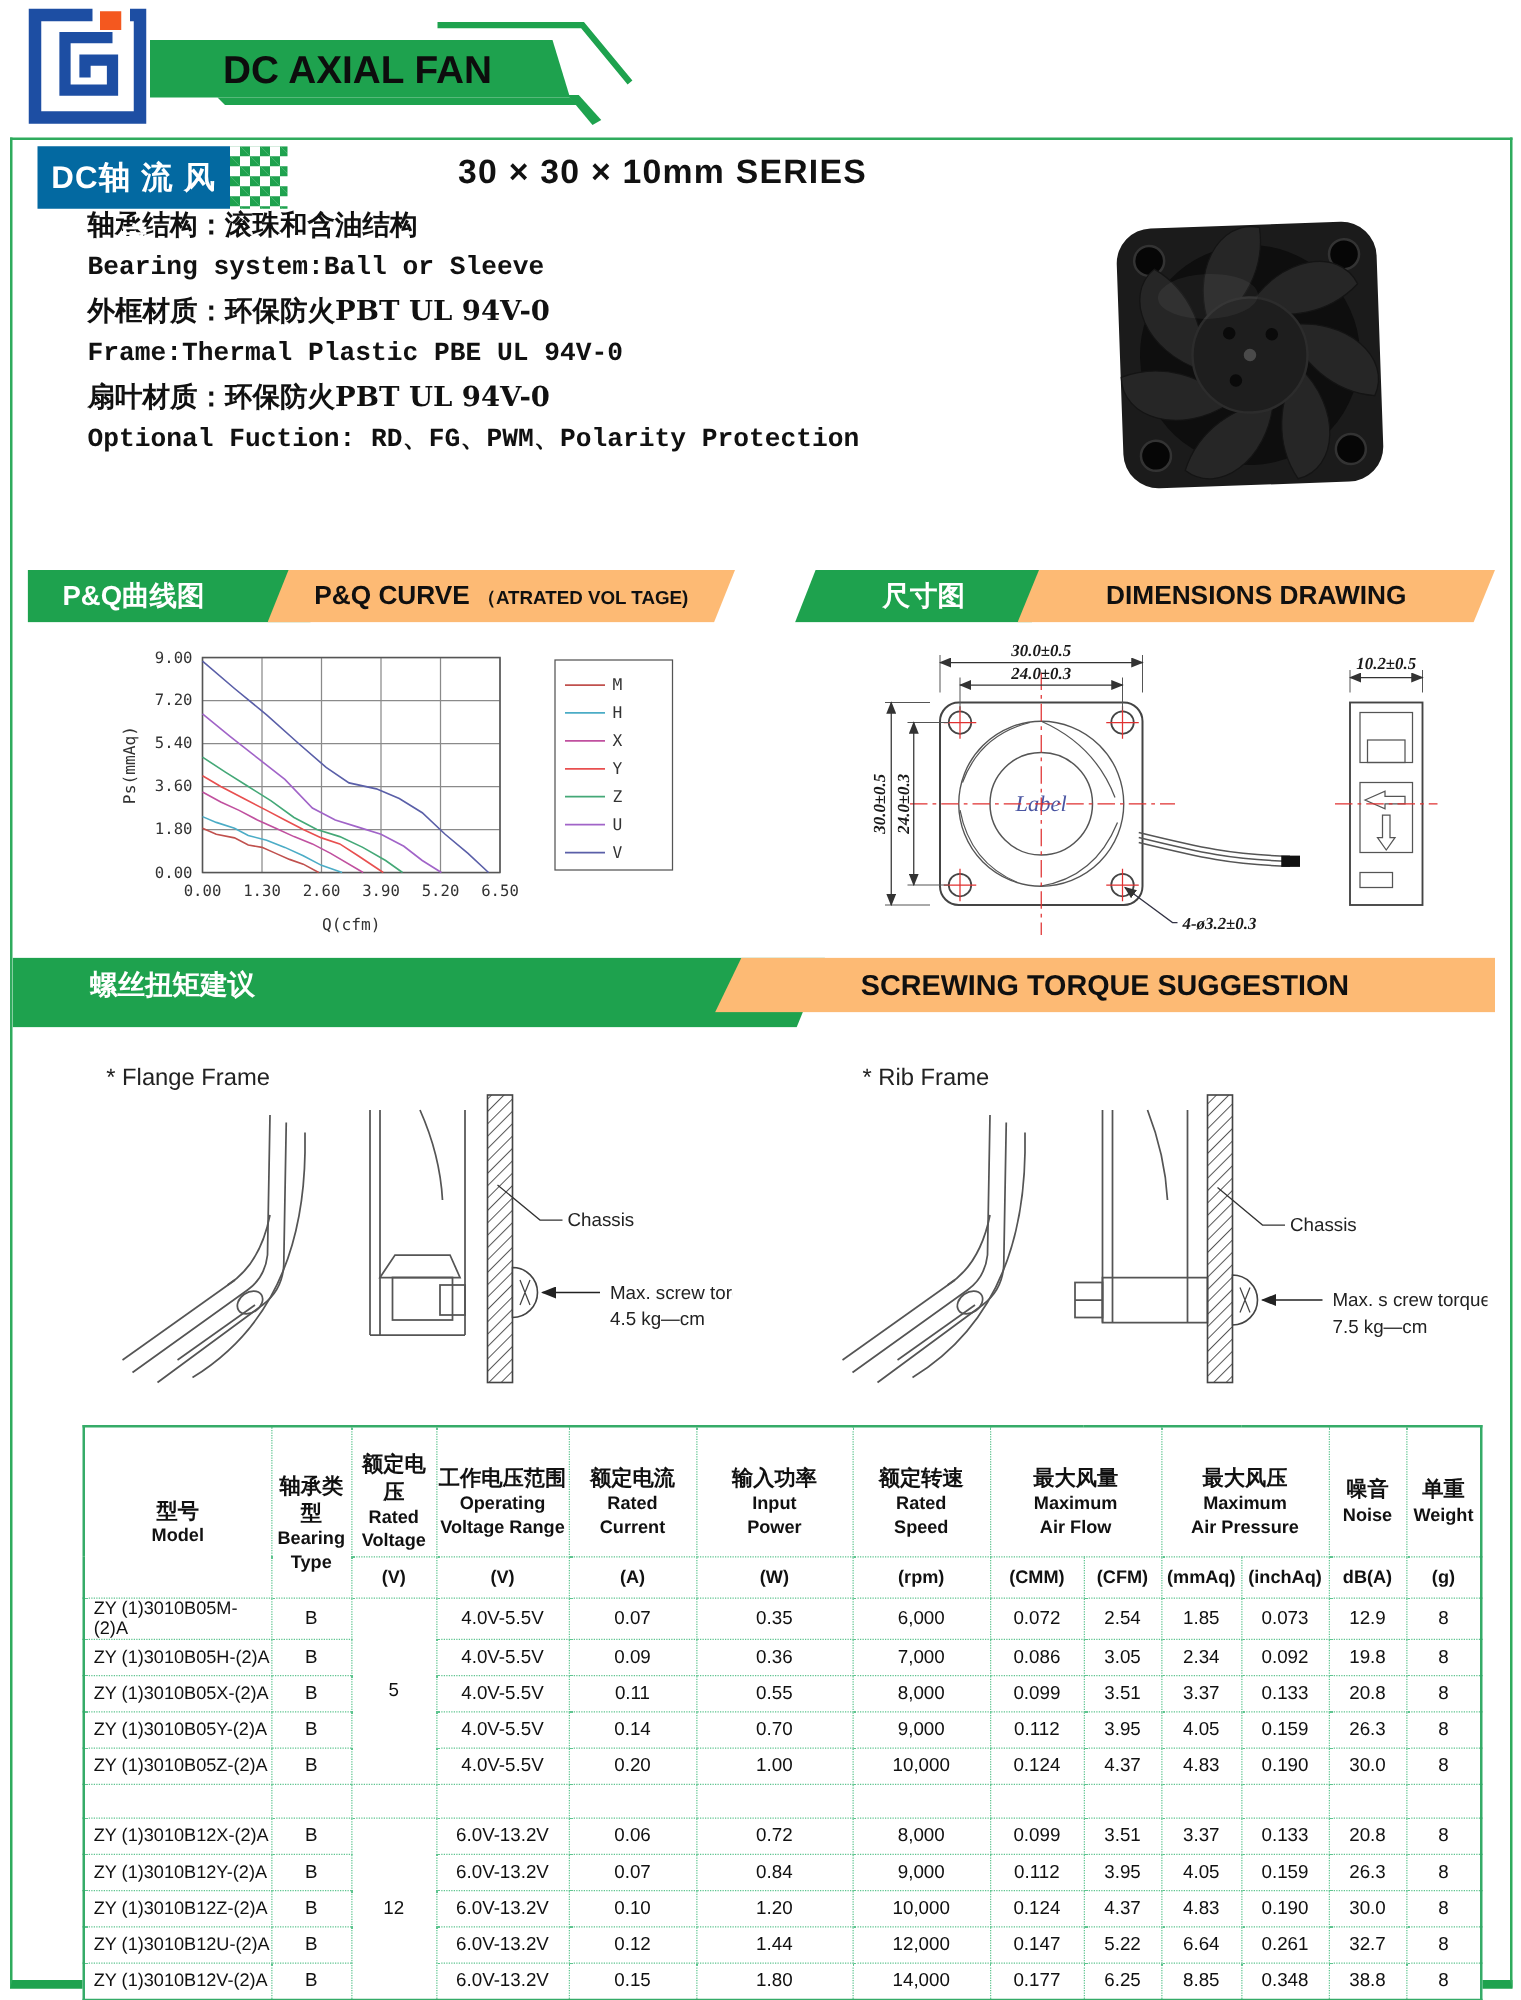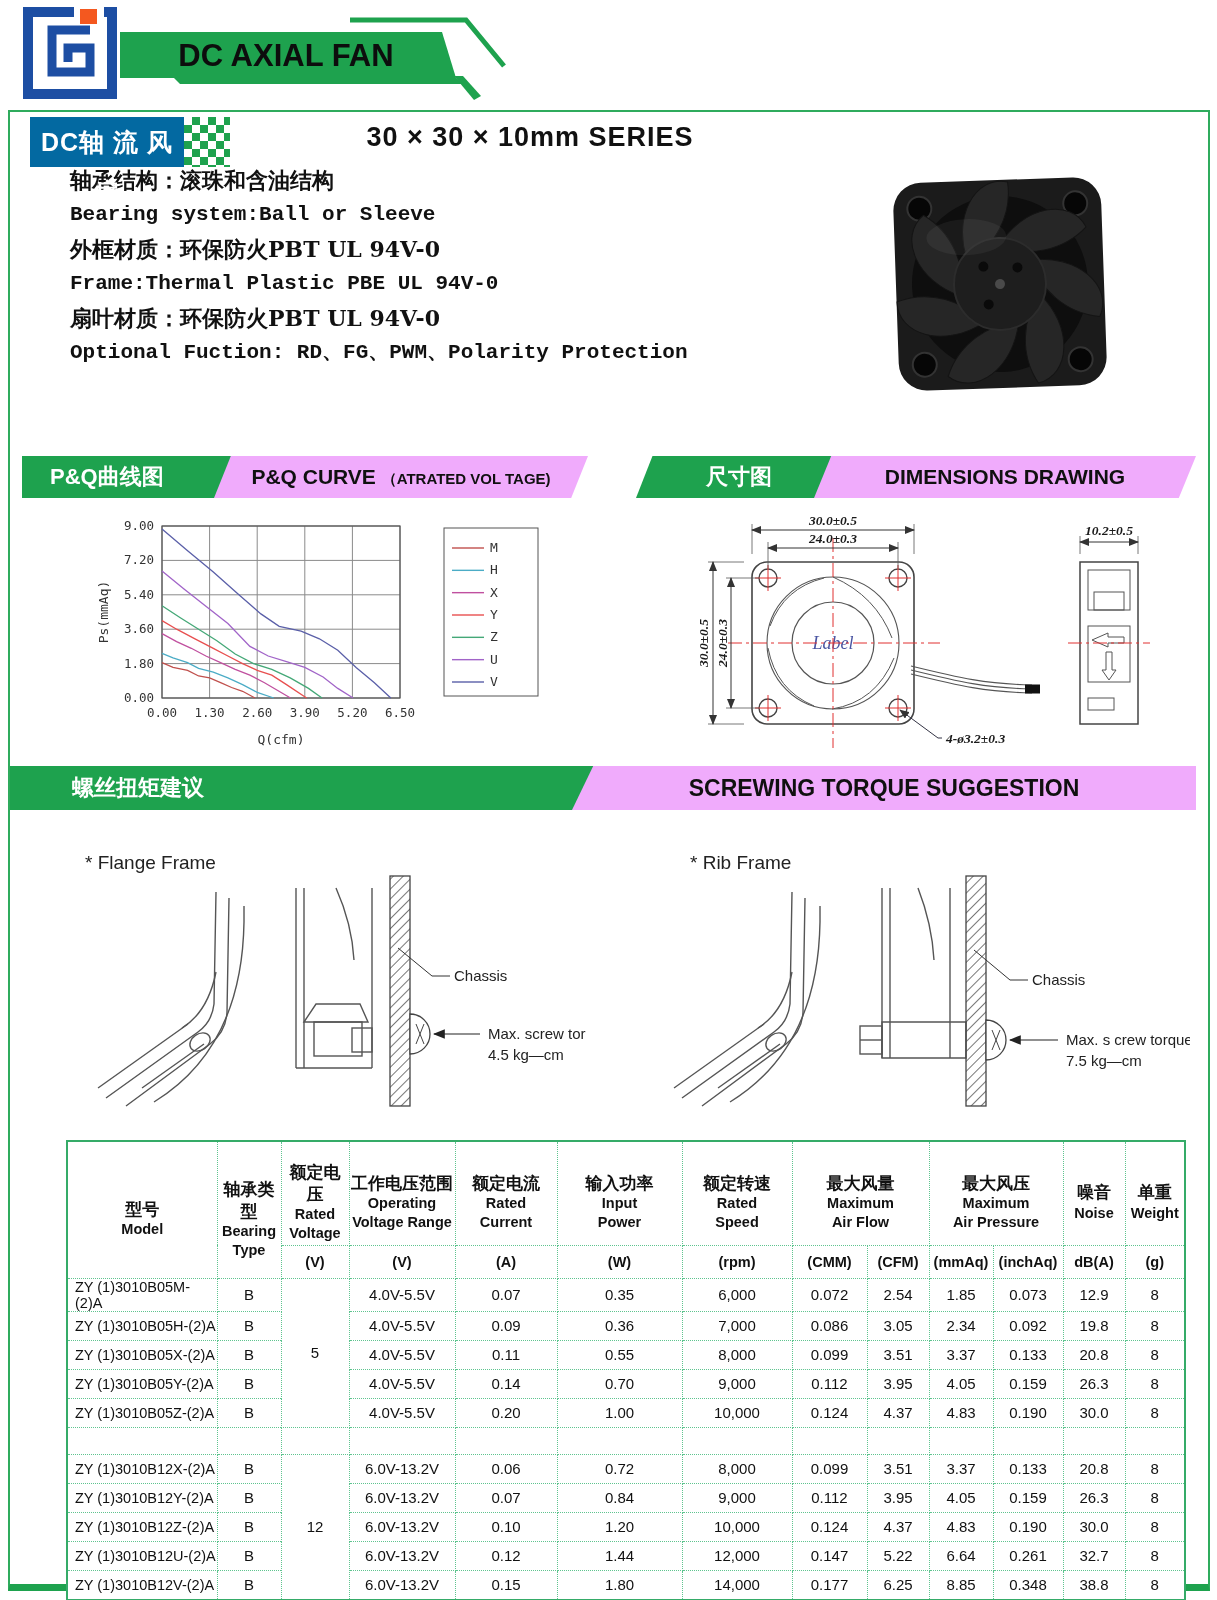--- a/index.html
+++ b/index.html
@@ -17,21 +17,21 @@
       background-size:16px 16px;background-position:0 0,8px 8px;}
   .series-title{left:295px;top:122px;width:470px;text-align:center;font-size:27px;font-weight:bold;letter-spacing:1px;}
   
   .specs{left:70px;top:163px;width:760px;}
   .spec-line{height:34.6px;line-height:34.6px;white-space:nowrap;}
   .spec-line.cn{font-family:"DejaVu Serif",serif;font-weight:bold;font-size:22px;}
   .spec-line.en{font-family:"Liberation Mono",monospace;font-size:21px;font-weight:bold;}
   
   .bn{height:42px;line-height:42px;z-index:2;}
   .bn-green{background:#1ea24e;color:#fff;font-weight:bold;font-size:22px;}
-  .bn-gray{background:#f0abfc;color:#101010;font-weight:bold;font-size:21px;text-align:center;}
+  .bn-gray{background:#fdba74;color:#101010;font-weight:bold;font-size:21px;text-align:center;}
   .bn-note{font-size:15px;font-weight:bold;}
   .frame-label{font-size:19px;color:#222;margin-top:12px;}
   
   .tick{font-family:"DejaVu Sans Mono",monospace;font-size:12.5px;fill:#333;}
   .axis-title{font-family:"DejaVu Sans Mono",monospace;font-size:13px;fill:#333;}
   .legend-t{font-family:"DejaVu Sans Mono",monospace;font-size:13px;fill:#333;}
   .dim-t{font-family:"Liberation Serif",serif;font-style:italic;font-size:13.5px;fill:#1a1a1a;font-weight:bold;}
   .lab-t{font-family:"Liberation Serif",serif;font-style:italic;font-size:18px;fill:#4a55a2;}
   .diag-t{font-family:"Liberation Sans",sans-serif;font-size:15px;fill:#222;}
   
@@ -226,21 +226,21 @@
     <polygon points="412,132 428,125 428,129 444,129 444,135 428,135 428,139" fill="none" stroke="#555" stroke-width="1"></polygon>
     <polygon points="426,144 432,144 432,162 436,162 429,172 422,162 426,162" fill="none" stroke="#555" stroke-width="1"></polygon>
     <rect x="408" y="190" width="26" height="12" fill="none" stroke="#555" stroke-width="1"></rect>
     <line x1="388" y1="135" x2="470" y2="135" stroke="#e03131" stroke-width="1" stroke-dasharray="14 4 3 4"></line>
     <line x1="400" y1="46" x2="400" y2="28" stroke="#555" stroke-width="0.8"></line>
     <line x1="458" y1="46" x2="458" y2="28" stroke="#555" stroke-width="0.8"></line>
     <line x1="400" y1="34" x2="458" y2="34" stroke="#333" stroke-width="1" marker-start="url(#ar)" marker-end="url(#ar)"></line>
     <text x="429" y="27" text-anchor="middle" class="dim-t">10.2±0.5</text>
   </svg>
 
-  <div class="abs bn bn-green" style="left:10px;top:766px;width:588px;height:44px;line-height:44px;clip-path:polygon(0 0,100% 0,96.5% 100%,0 100%);padding-left:62px;"><span>螺丝扭矩建议</span></div>
+  <div class="abs bn bn-green" style="left:10px;top:766px;width:588px;height:56px;line-height:44px;clip-path:polygon(0 0,100% 0,96.5% 100%,0 100%);padding-left:62px;"><span>螺丝扭矩建议</span></div>
   <div class="abs bn bn-gray" style="left:572px;top:766px;width:624px;height:44px;line-height:44px;font-size:23px;clip-path:polygon(3.4% 0,100% 0,100% 100%,0 100%);"><span>SCREWING TORQUE SUGGESTION</span></div>
 
   <div class="abs frame-label" style="left:85px;top:840px;">* Flange Frame</div>
   <div class="abs frame-label" style="left:690px;top:840px;">* Rib Frame</div>
 
   <svg class="abs" style="left:90px;top:862px" width="496" height="248" viewBox="0 0 496 248">
     <defs>
       <pattern id="hA" width="7" height="7" patternTransform="rotate(45)" patternUnits="userSpaceOnUse">
         <line x1="0" y1="0" x2="0" y2="7" stroke="#555" stroke-width="1.6"></line>
       </pattern>

